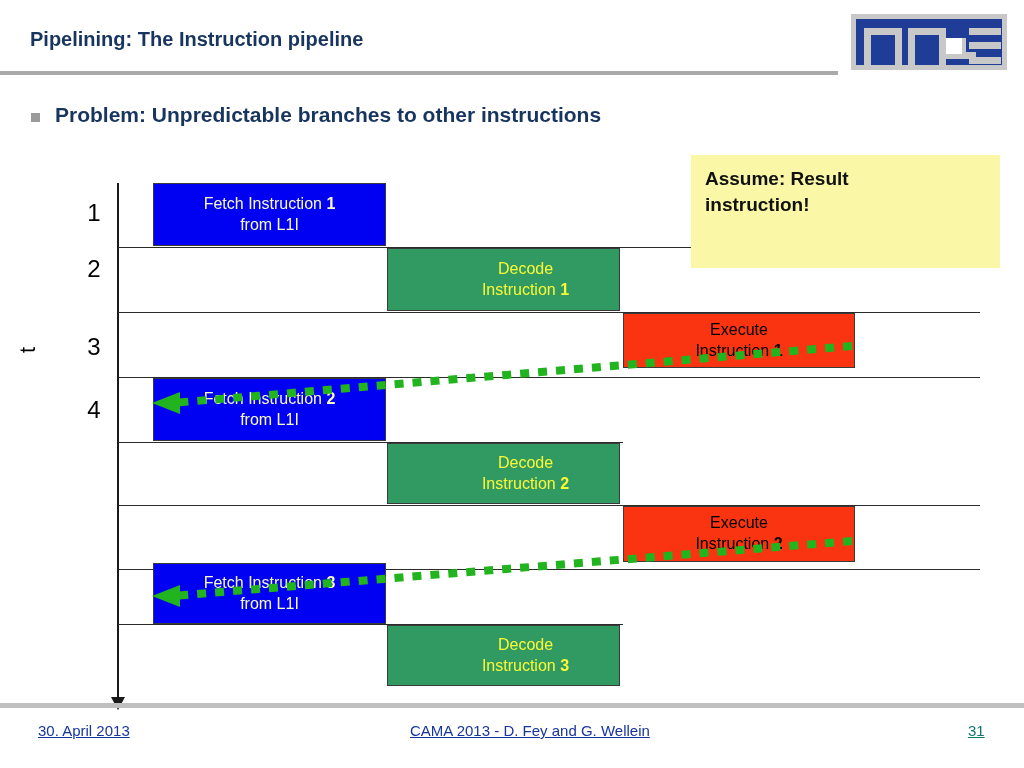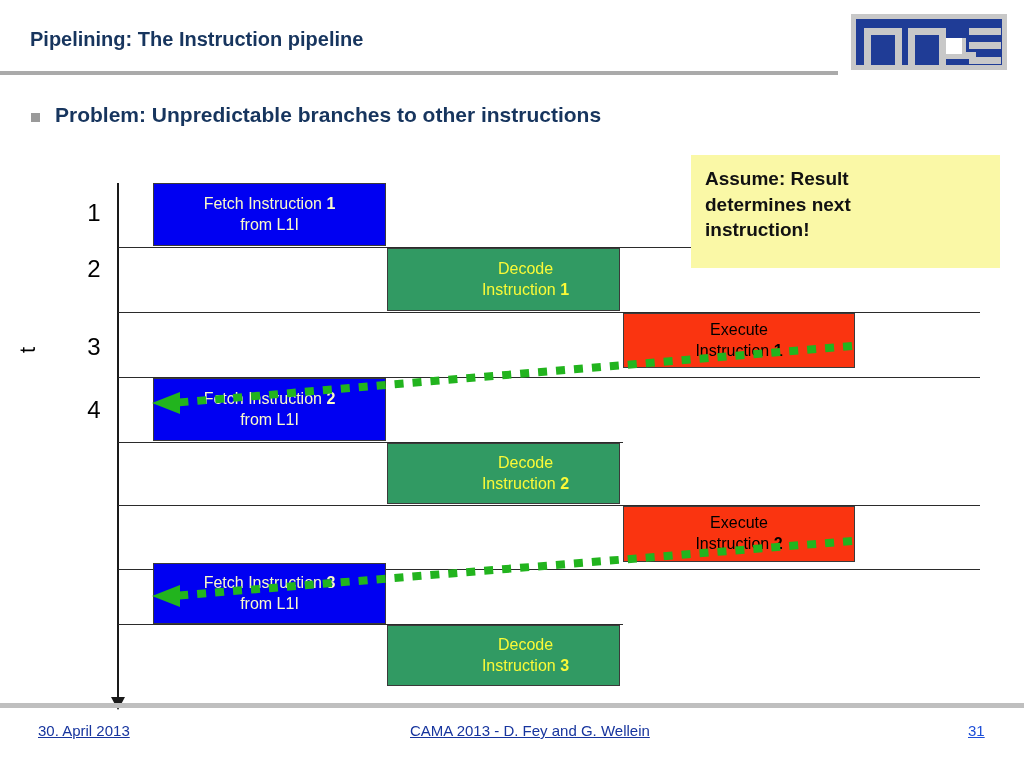--- a/index.html
+++ b/index.html
@@ -90,21 +90,21 @@
 
   
   .foot-rule{
     position:absolute;left:0px;top:703px;width:1024px;height:5px;background:#BFBFBF;
   }
   .foot{
     position:absolute;top:722px;font-size:15px;color:#17359E;white-space:nowrap;text-decoration:underline;
   }
   .foot-date{left:38px;}
   .foot-center{left:410px;}
-  .foot-page{left:968px;color:#1d4ed8;}
+  .foot-page{left:968px;color:#0f766e;}
 </style>
 </head>
 <body>
 
 <div id="slide">
 
   <div class="title">Pipelining: The Instruction pipeline</div>
   <div class="title-rule"></div>
 
   <div class="logo">
@@ -214,21 +214,20 @@
         <path d="M 852,541 L 172,596"></path>
       </g>
       <polygon points="152,403 180,392 180,414" fill="#22B41E"></polygon>
       <polygon points="152,596 180,585 180,607" fill="#22B41E"></polygon>
     </svg>
 
   </div>
 
   <div class="note">
     <div>Assume: Result</div>
-    <div>determines next</div>
     <div>instruction!</div>
   </div>
 
   <div class="foot-rule"></div>
   <div class="foot foot-date">30. April 2013</div>
   <div class="foot foot-center">CAMA 2013 - D. Fey and G. Wellein</div>
   <div class="foot foot-page">31</div>
 
 </div>
 

